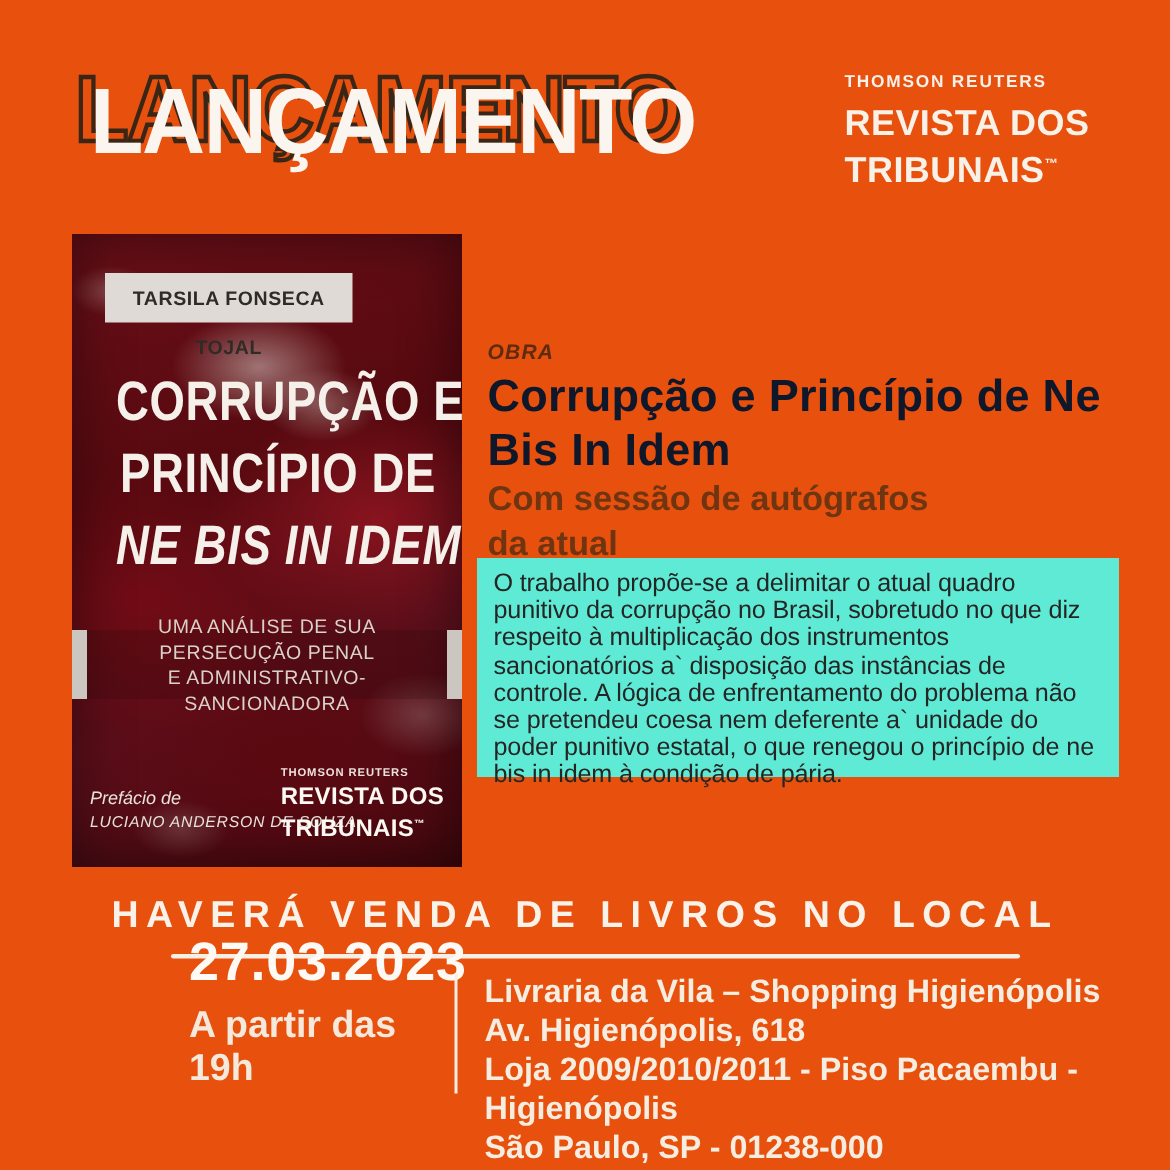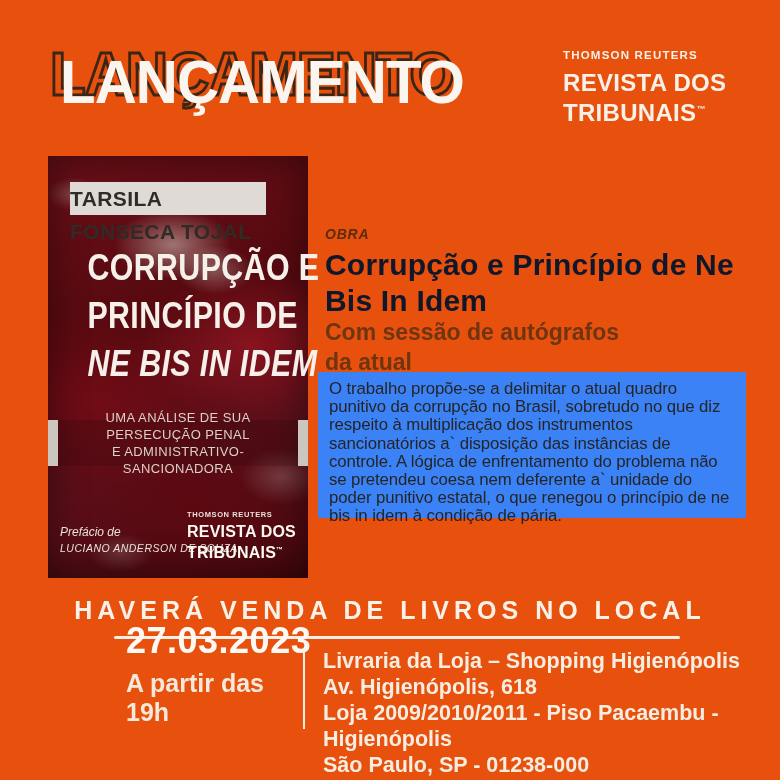--- a/index.html
+++ b/index.html
@@ -36,26 +36,26 @@
       radial-gradient(38px 24px at 10% 9%, rgba(205,195,188,.32), rgba(205,195,188,0) 70%),
       radial-gradient(60px 40px at 90% 76%, rgba(205,195,190,.26), rgba(205,195,190,0) 70%),
       radial-gradient(46px 28px at 28% 94%, rgba(205,195,190,.22), rgba(205,195,190,0) 70%),
       radial-gradient(150px 100px at 78% 45%, rgba(152,22,34,.75), rgba(152,22,34,0) 75%),
       radial-gradient(180px 120px at 18% 58%, rgba(118,12,22,.85), rgba(118,12,22,0) 75%),
       radial-gradient(210px 150px at 55% 82%, rgba(92,8,16,.9), rgba(92,8,16,0) 80%),
       linear-gradient(160deg,#6B0F18 0%,#55090f 40%,#5c101c 68%,#3F070C 100%);
     box-shadow:inset 0 0 40px rgba(0,0,0,.45);
   }
   .author-bar{
-    position:absolute;left:22px;top:26px;width:196px;height:33px;
+    position:absolute;left:22px;top:26px;width:165px;height:33px;
     background:#DFDAD5;color:#2F2B27;
-    font-size:21px;font-weight:700;letter-spacing:.4px;
-    text-align:left;line-height:33px;
+    font-size:13px;font-weight:700;letter-spacing:.4px;
+    text-align:center;line-height:33px;
   }
-  .cover-title{position:absolute;left:16px;top:88px;width:100%;text-align:left;color:#F5F0EA;}
+  .cover-title{position:absolute;left:6px;top:88px;width:100%;text-align:right;color:#F5F0EA;}
   .cover-title-line{
     font-size:37px;font-weight:800;line-height:48px;letter-spacing:.5px;
     transform:scaleX(.82);transform-origin:center;white-space:nowrap;
   }
   .cover-title-line.it{font-style:italic;}
   .band{position:absolute;left:0;top:264px;width:100%;height:46px;
     display:flex;align-items:center;background:rgba(30,3,6,.18);}
   .band-tab{width:10px;height:46px;background:#CBC6C0;flex:0 0 auto;}
   .band-text{flex:1;text-align:center;color:#D9D2C9;font-size:13px;line-height:17px;letter-spacing:.4px;}
   .preface{position:absolute;left:12px;bottom:24px;color:#E8E2DA;}
@@ -67,21 +67,21 @@
   .tm2{font-size:7px;vertical-align:super;}
   
   .obra-label{position:absolute;left:325px;top:226px;font-size:14px;font-weight:800;
     letter-spacing:.8px;color:#5D2B0E;font-style:italic;}
   .obra-title{position:absolute;left:325px;top:247px;width:436px;
     font-size:30px;line-height:36px;font-weight:800;color:#0f172a;letter-spacing:.2px;}
   .signing{position:absolute;left:325px;top:317px;font-size:23px;line-height:30px;
     font-weight:700;color:#6F3511;}
   .desc-box{
     position:absolute;left:318px;top:372px;width:428px;height:146px;
-    background:#3b82f6;box-sizing:border-box;padding:8px 11px;
+    background:#5eead4;box-sizing:border-box;padding:8px 11px;
   }
   .desc-text{font-size:16.8px;line-height:18.2px;color:#252525;letter-spacing:-.1px;}
   
   .sale-text{position:absolute;left:0;top:596px;width:780px;text-align:center;
     font-size:25px;font-weight:800;letter-spacing:5px;color:#F9F2E9;white-space:nowrap;}
   .sale-rule{position:absolute;left:114px;top:636px;width:566px;height:3px;
     background:#F6EFE5;border-radius:2px;}
   
   .event-date-block{position:absolute;left:126px;top:620px;width:165px;text-align:left;}
   .event-date{font-size:36px;font-weight:800;color:#FDFAF5;letter-spacing:.5px;}
@@ -151,20 +151,20 @@
   <div class="sale-rule"></div>
 
   <div class="event-date-block">
     <div class="event-date">27.03.2023</div>
     <div class="event-time">A partir das 19h</div>
   </div>
 
   <div class="event-divider"></div>
 
   <div class="event-address">
-    <div>Livraria da Loja – Shopping Higienópolis</div>
+    <div>Livraria da Vila – Shopping Higienópolis</div>
     <div>Av. Higienópolis, 618</div>
     <div>Loja 2009/2010/2011 - Piso Pacaembu -</div>
     <div>Higienópolis</div>
     <div>São Paulo, SP - 01238-000</div>
   </div>
 
 </div>
 
 </body></html>

